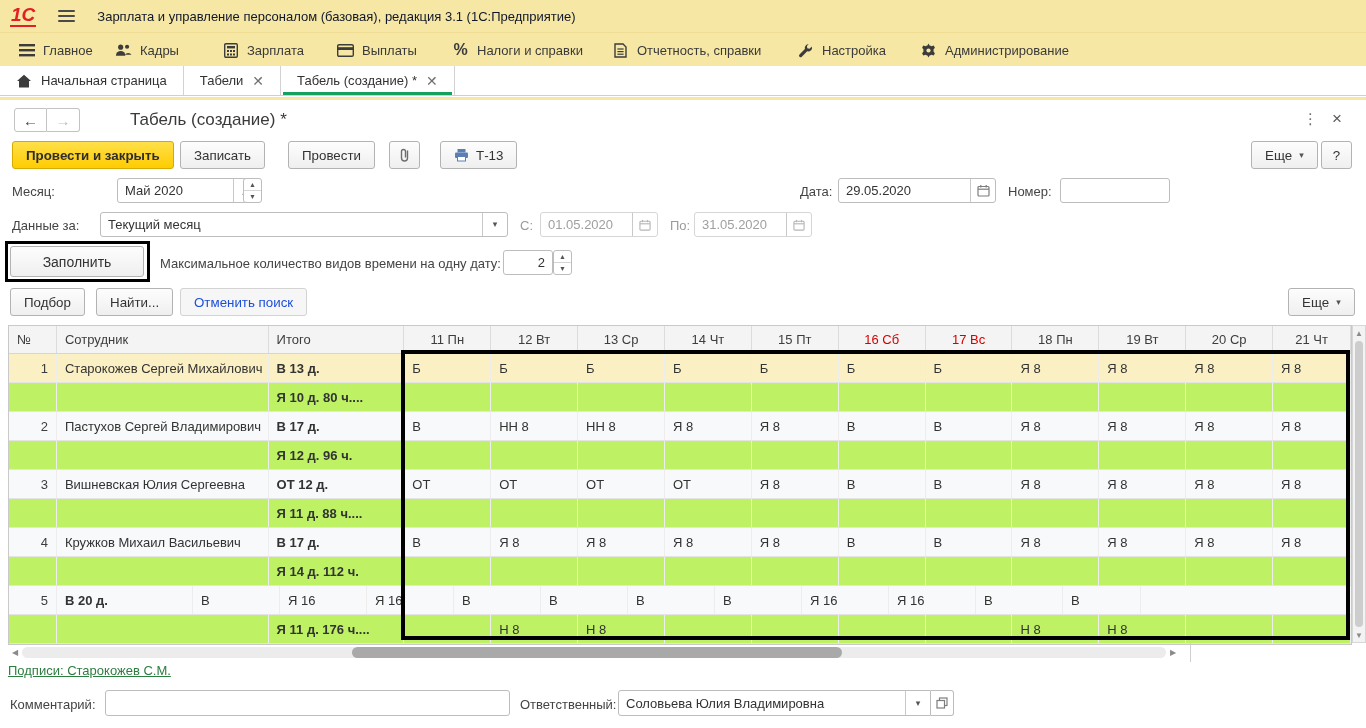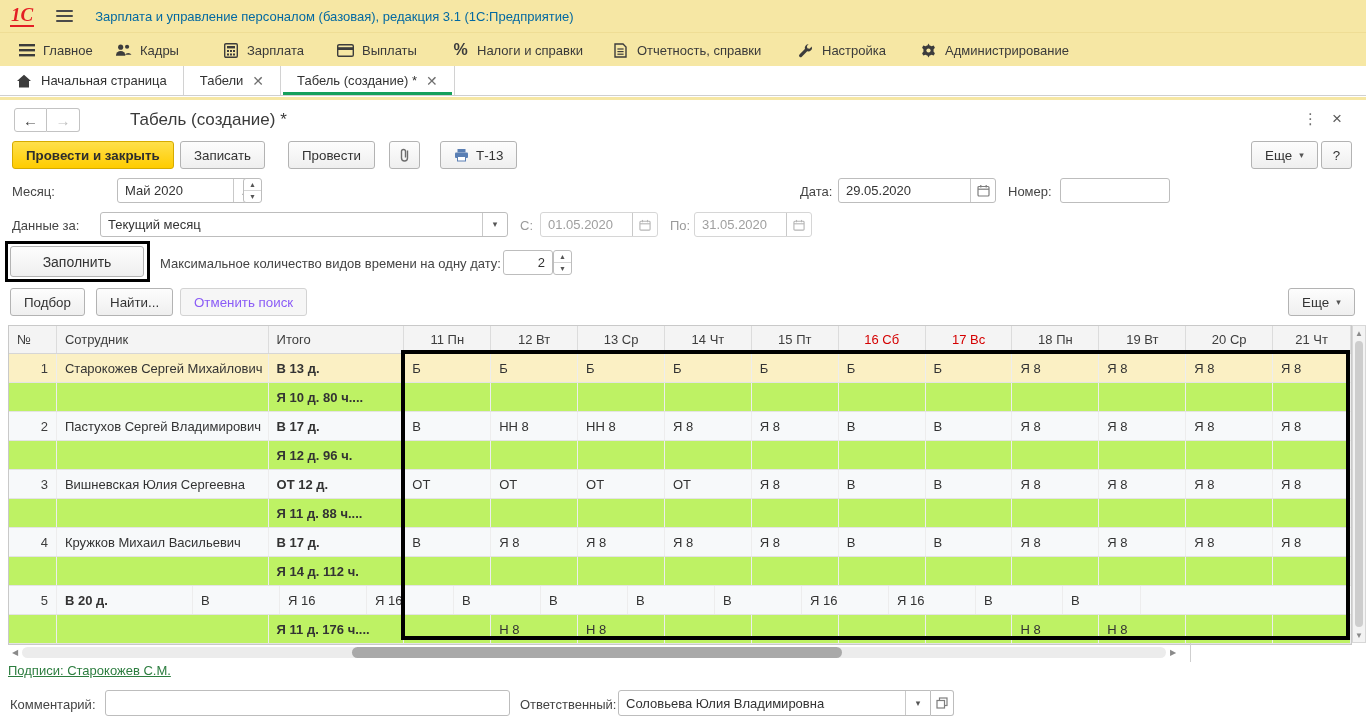--- a/index.html
+++ b/index.html
@@ -1,24 +1,24 @@
 <!DOCTYPE html>
 <html><head>
 <meta charset="utf-8">
 <style>
   *{margin:0;padding:0;box-sizing:border-box}
   html,body{width:1366px;height:728px}
   body{font-family:"Liberation Sans","DejaVu Sans",sans-serif;font-size:13px;color:#333;background:#fff;position:relative;overflow:hidden}
 
   
   .titlebar{position:absolute;left:0;top:0;width:1366px;height:32px;background:#f6e7a4;display:flex;align-items:center;z-index:2}
-  .logo{font-family:Liberation Serif, serif;font-style:italic;font-weight:bold;color:#e31e24;font-size:19px;margin-left:10px;border-bottom:2px solid #e31e24;line-height:20px;padding:0 1px}
+  .logo{font-family:Liberation Sans, sans-serif;font-style:italic;font-weight:bold;color:#e31e24;font-size:19px;margin-left:10px;border-bottom:2px solid #e31e24;line-height:20px;padding:0 1px}
   .burger{margin-left:22px;display:inline-block}
   .burger i{display:block;width:17px;height:2px;background:#4a4a4a;margin:3px 0;border-radius:1px}
-  .tb-title{margin-left:22px;color:#0369a1}
+  .tb-title{margin-left:22px;color:#0f172a}
   .search{position:absolute;left:649px;top:5px;width:306px;height:22px;background:#fbf2c6;border-radius:4px;display:flex;align-items:center;padding:0 7px;gap:6px}
   .search .ph{color:#a59c74}
   .bell{position:absolute;left:960px;top:4px;width:24px;height:24px;border-radius:50%;background:#27a348;display:flex;align-items:center;justify-content:center}
   .tb-ico{position:absolute;top:7px;width:18px;height:18px;display:flex;align-items:center;justify-content:center;color:#4a4a4a}
   .user{position:absolute;left:1060px;top:9px;color:#3c3c3c;white-space:nowrap}
   .svcmenu{position:absolute;left:1243px;top:9px;width:18px;height:14px}
   .svcmenu i{display:block;width:16px;height:2px;background:#4a4a4a;margin:2px 0}
   .svcmenu .caret{position:absolute;right:-3px;bottom:-4px;color:#4a4a4a;font-size:8px;line-height:8px}
   .winbtn{position:absolute;top:6px;width:22px;height:20px;display:flex;align-items:center;justify-content:center;color:#4a4a4a;font-size:14px}
   .maxsq{width:10px;height:9px;border:1.5px solid #4a4a4a}
@@ -39,21 +39,21 @@
   .navbtns{position:absolute;left:14px;top:108px;display:flex}
   .navbtn{width:33px;height:24px;background:#fff;border:1px solid #c3c3c3;display:flex;align-items:center;justify-content:center;font-size:15px;color:#444}
   .navbtn.first{border-radius:3px 0 0 3px}
   .navbtn.second{border-radius:0 3px 3px 0;border-left:none;color:#c0c0c0}
   .page-title{position:absolute;left:130px;top:110px;font-size:17px;color:#3a3a3a}
   .kebab{position:absolute;left:1303px;top:110px;color:#707070;font-size:15px;letter-spacing:0}
   .form-close{position:absolute;left:1332px;top:109px;color:#5a5a5a;font-size:17px}
 
   .btn{position:absolute;height:28px;display:inline-flex;align-items:center;justify-content:center;gap:7px;padding:0 13px;background:linear-gradient(#fdfdfd,#efefef);border:1px solid #b3b3b3;border-radius:3px;color:#333;white-space:nowrap}
   .btn.primary{background:linear-gradient(#ffe04b,#fc0);border-color:#d6ab00;font-weight:bold;color:#2d2d2d}
-  .btn.disabled{color:#8b5cf6;border-color:#d3d3d3;background:#f6f6f6}
+  .btn.disabled{color:#1d4ed8;border-color:#d3d3d3;background:#f6f6f6}
   .caret{font-size:9px;color:#555;line-height:9px}
 
   .lbl{position:absolute;color:#444;white-space:nowrap}
   .lbl.dis{color:#9a9a9a}
   .input{position:absolute;height:25px;border:1px solid #bdbdbd;border-radius:3px;background:#fff;display:flex;align-items:center}
   .input .val{padding:0 7px;flex:1;white-space:nowrap;overflow:hidden}
   .input .seg{width:25px;align-self:stretch;border-left:1px solid #c9c9c9;display:flex;align-items:center;justify-content:center;color:#7d7d7d}
   .input.dis{border-color:#d6d6d6}
   .input.dis .val{color:#9f9f9f}
   .spin{position:absolute;width:19px;height:25px;border:1px solid #bdbdbd;border-radius:3px;background:#fff;display:flex;flex-direction:column}

